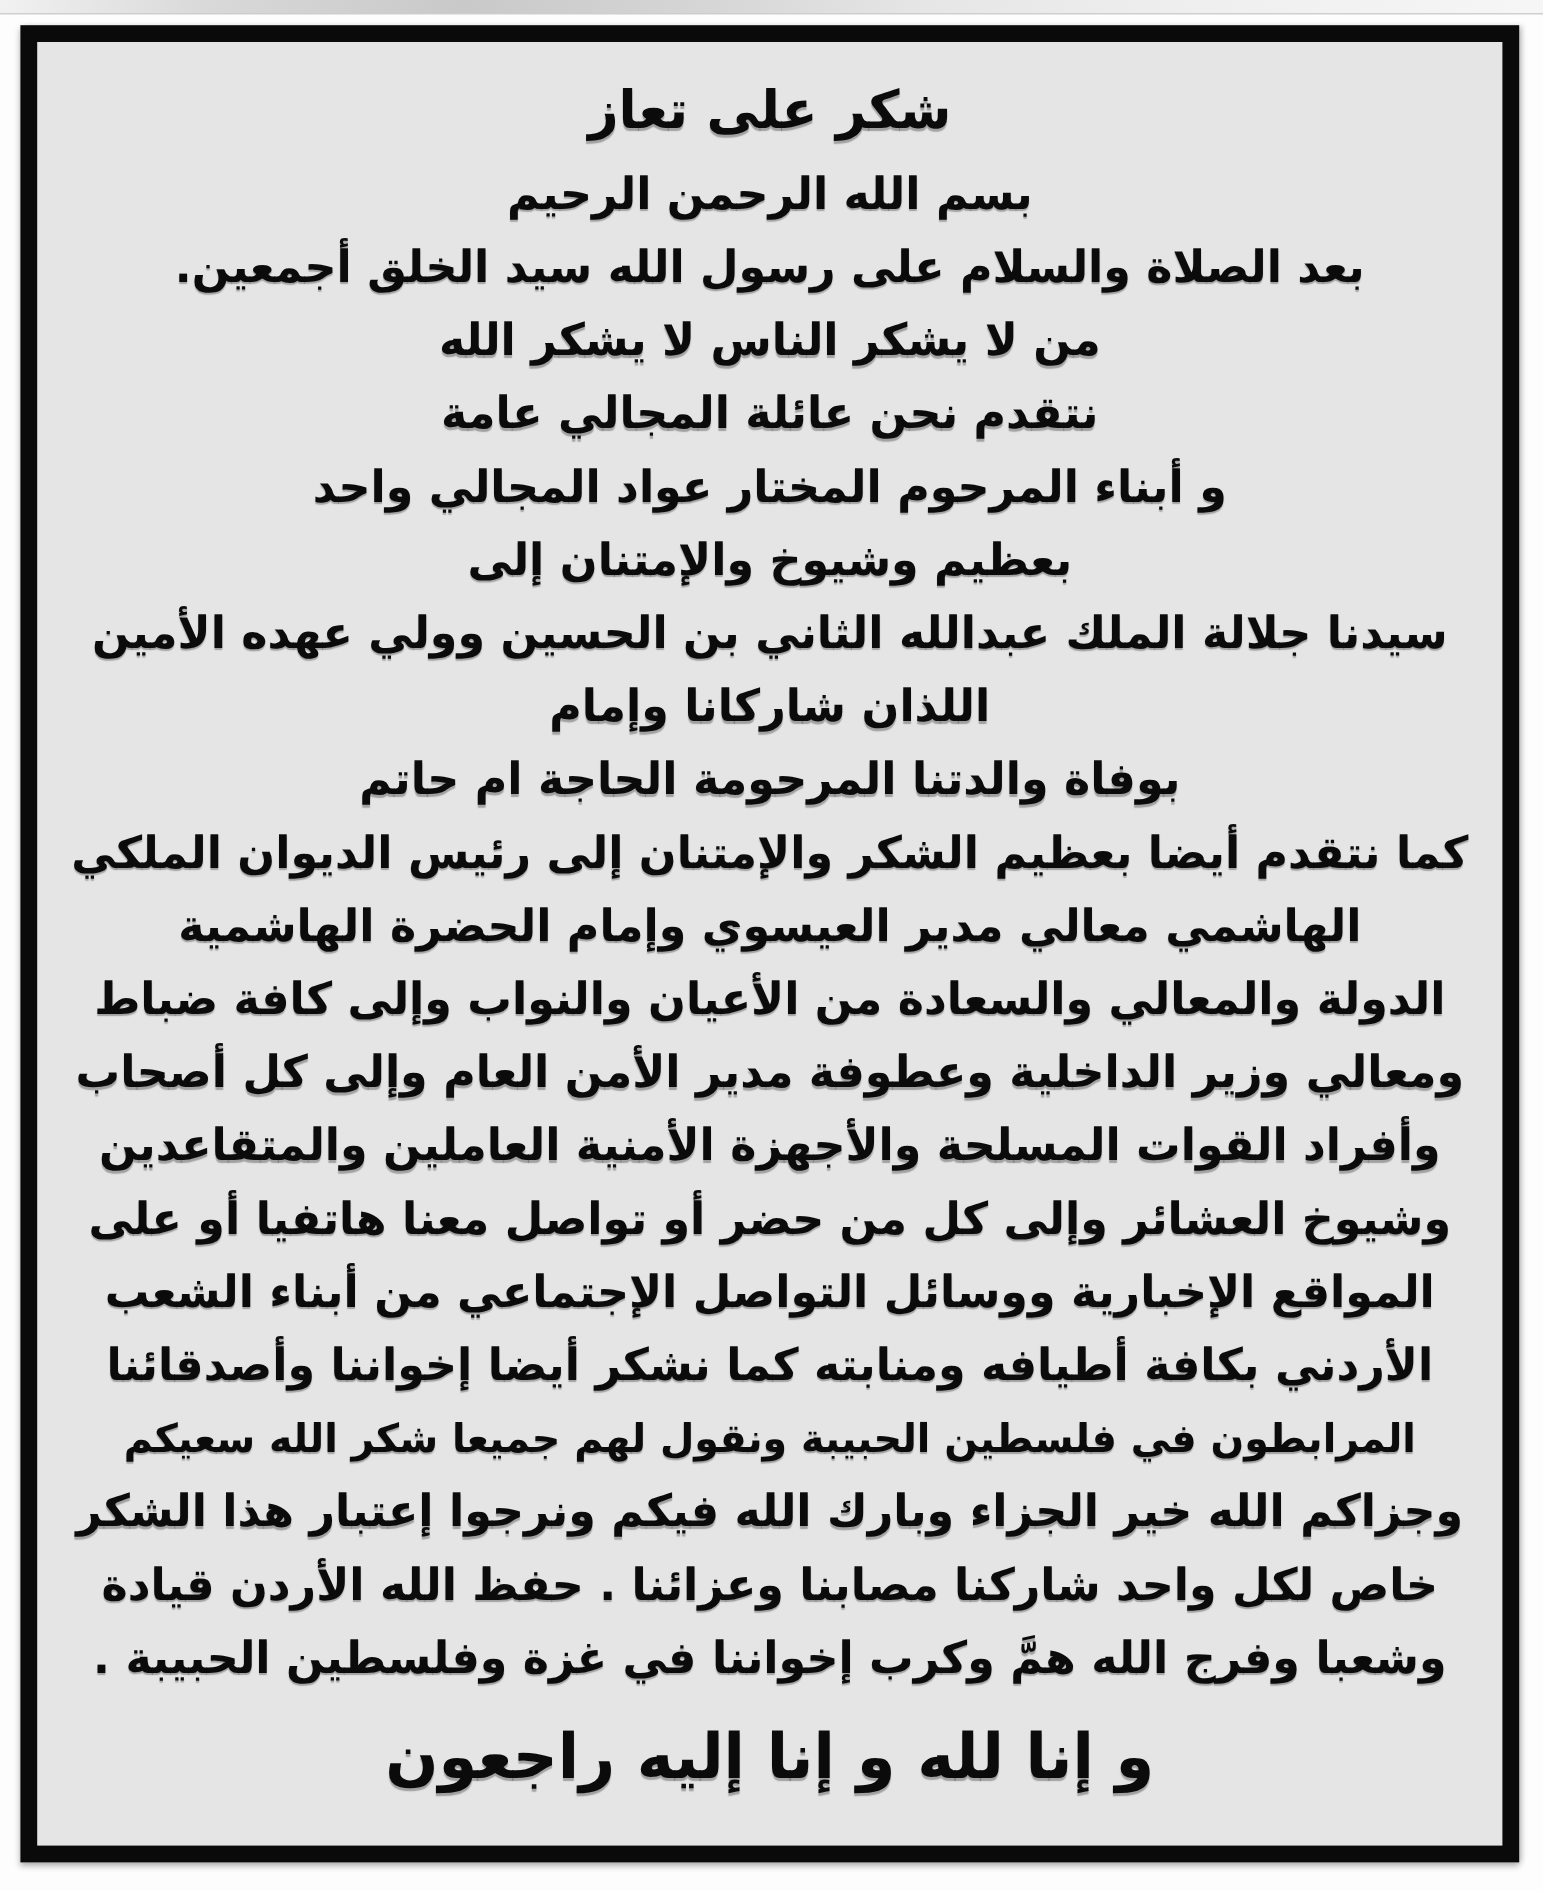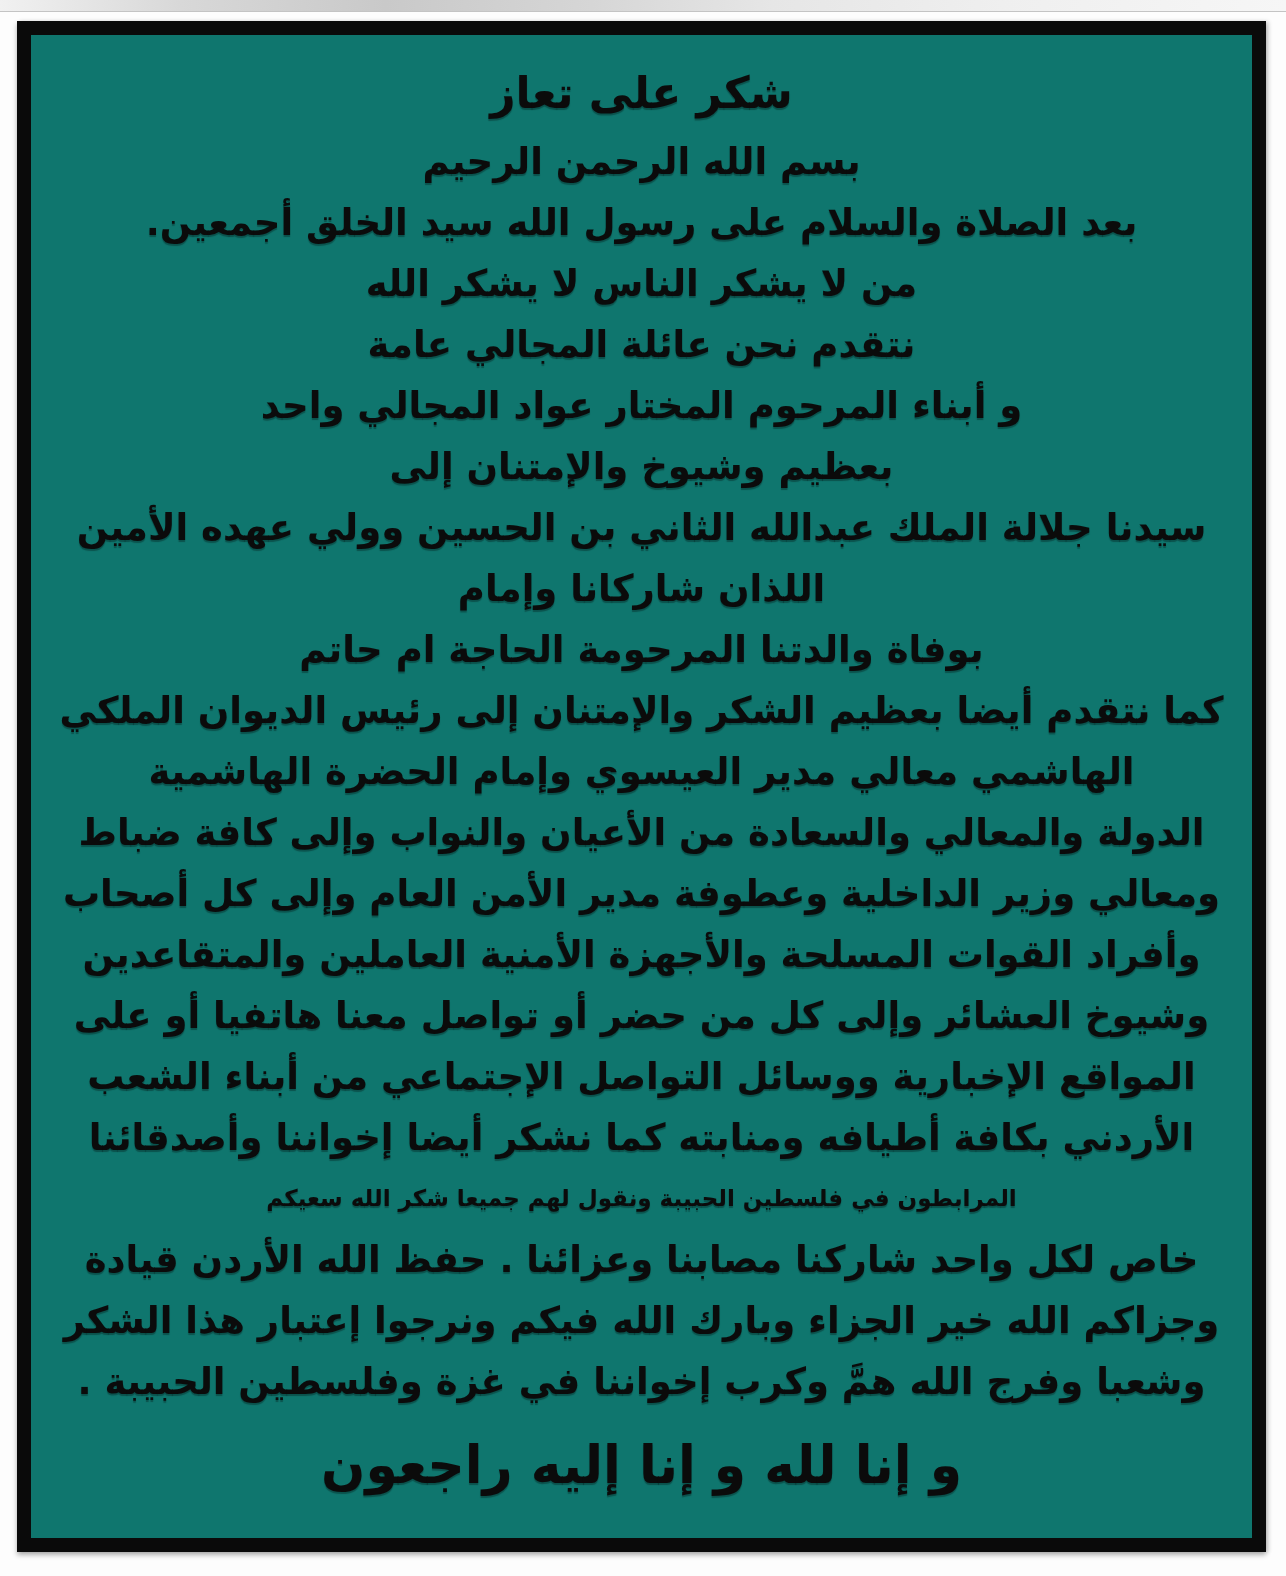--- a/index.html
+++ b/index.html
@@ -28,21 +28,21 @@
   }
   
   .frame {
     position: absolute;
     left: 17px;
     top: 21px;
     width: 1249px;
     height: 1531px;
     box-sizing: border-box;
     border: 14px solid #0a0a0a;
-    background: #0f766e;
+    background: #e5e5e5;
     box-shadow: 0 3px 5px rgba(0,0,0,0.30), 3px 0 4px rgba(0,0,0,0.12);
     padding: 20px 24px 8px 24px;
     display: flex;
     flex-direction: column;
     align-items: stretch;
   }
   .line {
     direction: rtl;
     text-align: center;
     white-space: nowrap;
@@ -87,20 +87,20 @@
     <div class="line std">اللذان  شاركانا وإمام</div>
     <div class="line std">بوفاة والدتنا المرحومة الحاجة ام حاتم</div>
     <div class="line std">كما نتقدم أيضا بعظيم الشكر والإمتنان إلى رئيس الديوان الملكي</div>
     <div class="line std">الهاشمي معالي مدير العيسوي وإمام الحضرة الهاشمية</div>
     <div class="line std">الدولة والمعالي والسعادة من الأعيان والنواب وإلى كافة ضباط</div>
     <div class="line std">ومعالي وزير الداخلية وعطوفة مدير الأمن العام  وإلى كل أصحاب</div>
     <div class="line std">وأفراد القوات المسلحة والأجهزة الأمنية العاملين والمتقاعدين</div>
     <div class="line std">وشيوخ العشائر وإلى كل من حضر أو تواصل معنا هاتفيا أو على</div>
     <div class="line std">المواقع الإخبارية ووسائل التواصل الإجتماعي من أبناء الشعب</div>
     <div class="line std">الأردني بكافة أطيافه ومنابته كما نشكر أيضا  إخواننا وأصدقائنا</div>
-    <div class="line std" style="font-size: 23px; text-align: center;">المرابطون في فلسطين الحبيبة ونقول لهم جميعا شكر الله سعيكم</div>
+    <div class="line std" style="font-size: 33px; text-align: center;">المرابطون في فلسطين الحبيبة ونقول لهم جميعا شكر الله سعيكم</div>
+    <div class="line std">وجزاكم الله خير الجزاء وبارك الله فيكم ونرجوا إعتبار هذا الشكر</div>
     <div class="line std">خاص لكل واحد شاركنا مصابنا وعزائنا . حفظ الله الأردن قيادة</div>
-    <div class="line std">وجزاكم الله خير الجزاء وبارك الله فيكم ونرجوا إعتبار هذا الشكر</div>
     <div class="line std">وشعبا وفرج الله همَّ وكرب إخواننا في غزة وفلسطين الحبيبة .</div>
 
     <div class="line closing">و إنا لله و إنا إليه راجعون</div>
   </div>
 </div>
 
 </body></html>

